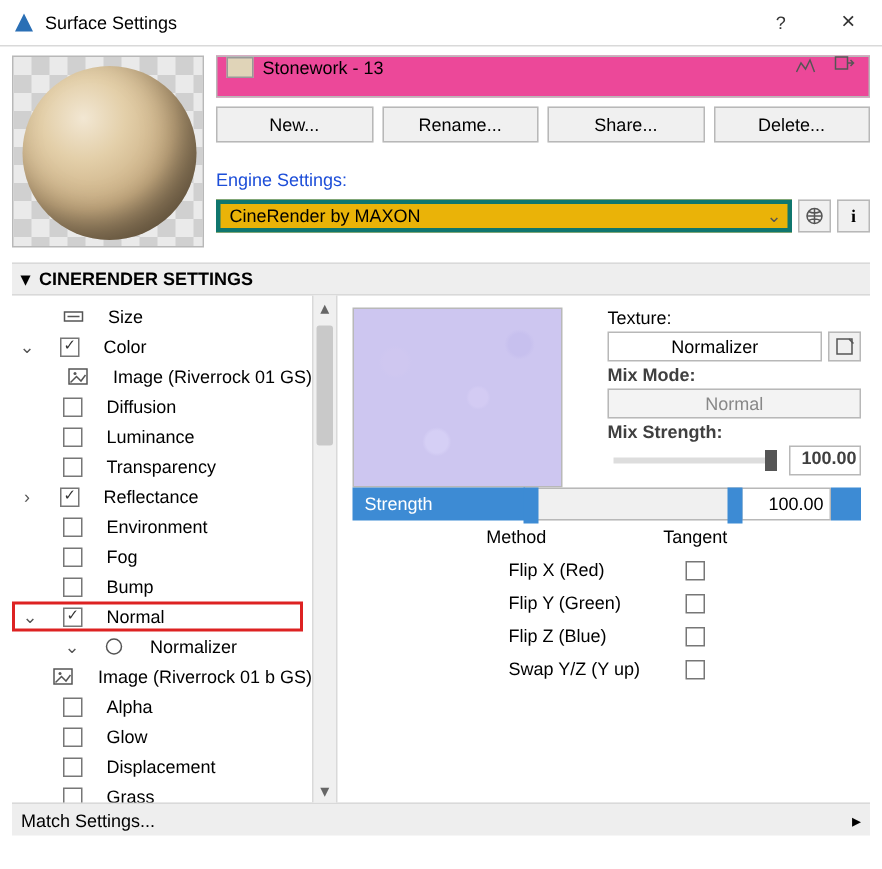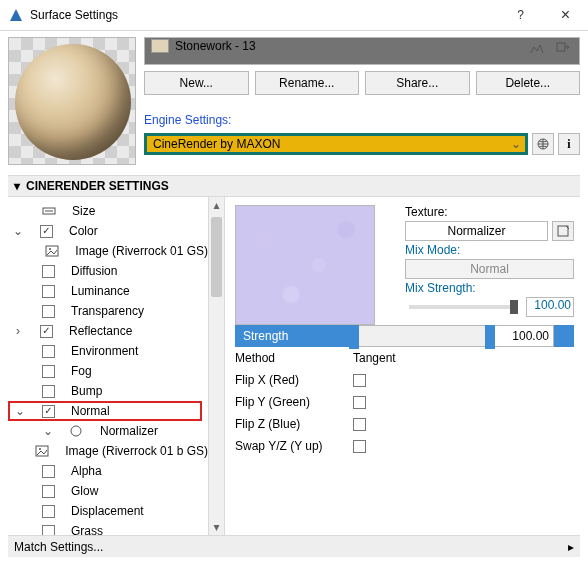--- a/index.html
+++ b/index.html
@@ -9,21 +9,21 @@
 .titlebar .title { flex: 1; }
 .titlebar .winbtn { width: 45px; height: 30px; display: flex; align-items: center; justify-content: center; color: #333; }
 .top { display: flex; padding: 6px 8px; gap: 8px; border-top: 1px solid #d9d9d9; }
 .preview { width: 128px; height: 128px; border: 1px solid #b8b8b8; background:
   repeating-conic-gradient(#d0d0d0 0 25%, #eaeaea 0 50%) 0 0/24px 24px;
   position: relative; }
 .sphere { position:absolute; top:6px; left:6px; width: 116px; height: 116px; border-radius: 50%; background:
   radial-gradient(circle at 35% 30%, #f2e7d3 0%, #e3cfa9 25%, #c9ad82 55%, #8d7656 85%, #5a4a35 100%);
   box-shadow: inset -12px -14px 22px rgba(0,0,0,0.35); }
 .right-col { flex:1; display:flex; flex-direction:column; gap:6px; }
-.mat-name { border:1px solid #b8b8b8; background:#737373; display:flex; align-items:flex-start; padding:1px 6px; height:28px; gap:6px;}
+.mat-name { border:1px solid #b8b8b8; background:#ec4899; display:flex; align-items:flex-end; padding:12px 6px; height:28px; gap:6px;}
 .swatch { width:18px; height:14px; border:1px solid #999; background:#e0d4b8; }
 .mat-name .spacer { flex:1; }
 .iconbtn { width:20px; height:18px; border:1px solid transparent; display:flex; align-items:center; justify-content:center; }
 .btnrow { display:flex; gap:6px;align-items:flex-end; }
 .btn { flex:1; height:24px; border:1px solid #b8b8b8; background:#f0f0f0; display:flex; align-items:center; justify-content:center; cursor:pointer; }
 .label { color:#1d4ed8; }
 .engine-row { display:flex; gap:4px; align-items:center; }
 .select { flex:1; height:22px; border:3px solid #0f766e; display:flex; align-items:center; justify-content:space-between; padding:0 4px 0 6px; background:#eab308;}
 .select .chev { color:#555; }
 .smallbtn { width:22px; height:22px; border:1px solid #b8b8b8; display:flex; align-items:center; justify-content:center; background:#f0f0f0;}
@@ -48,31 +48,31 @@
   radial-gradient(circle at 20% 30%, #cfc7f0 0 6%, transparent 8%),
   radial-gradient(circle at 60% 50%, #d3cbf3 0 6%, transparent 8%),
   radial-gradient(circle at 80% 20%, #c7c0ee 0 5%, transparent 7%),
   radial-gradient(circle at 40% 75%, #d5cff5 0 6%, transparent 8%),
   linear-gradient(#cdc6f0,#cdc6f0);
 }
 .tex-right { flex:1; display:flex; flex-direction:column; gap:2px;margin-left:22px;}
 .field { border:1px solid #b8b8b8; height:20px; display:flex; align-items:center; justify-content:center; background:#fff;}
 .field.dis { background:#f3f3f3; color:#888;}
 .flexrow{display:flex; gap:4px; align-items:center;}
-.gray{ color:#0369a1; }
+.gray{ color:#404040;font-weight:bold; }
 .slider-track{ flex:1; height:4px; background:#ddd; position:relative; margin:0 4px;}
 .slider-thumb{ position:absolute; top:-5px; width:8px; height:14px; background:#555; }
 .numbox{ width:48px; height:20px; border:1px solid #b8b8b8; text-align:right; padding:0 2px;}
 .strength{ display:flex; align-items:center; }
 .strength .lab{ background:#3d8bd4; color:#fff; height:22px; display:flex; align-items:center; padding:0 8px; flex: 0 0 115px;}
 .strength .mid{ flex:1; height:22px; background:#f0f0f0; border:1px solid #b8b8b8; position:relative;}
 .strength .hand{ position:absolute; top:-1px; width:10px; height:24px; background:#3d8bd4;}
 .strength .val{ width:60px; height:22px; border:1px solid #b8b8b8; text-align:right; padding:0 4px; display:flex; align-items:center; justify-content:flex-end;}
 .strength .end{ width:20px; height:22px; background:#3d8bd4;}
-.proprow{ display:flex; height:22px; align-items:center;}
+.proprow{ display:flex; height:22px; align-items:center;justify-content:center;}
 .proprow .plab{ width:118px;}
 .match { margin:0 8px; height:22px; border-top:1px solid #d9d9d9; background:#eee; display:flex; align-items:center; justify-content:space-between; padding:0 6px;}
 svg { display:block; }
 </style>
 </head>
 <body>
 
 <div class="titlebar">
   <span class="logo">
     <svg viewBox="0 0 16 16">

